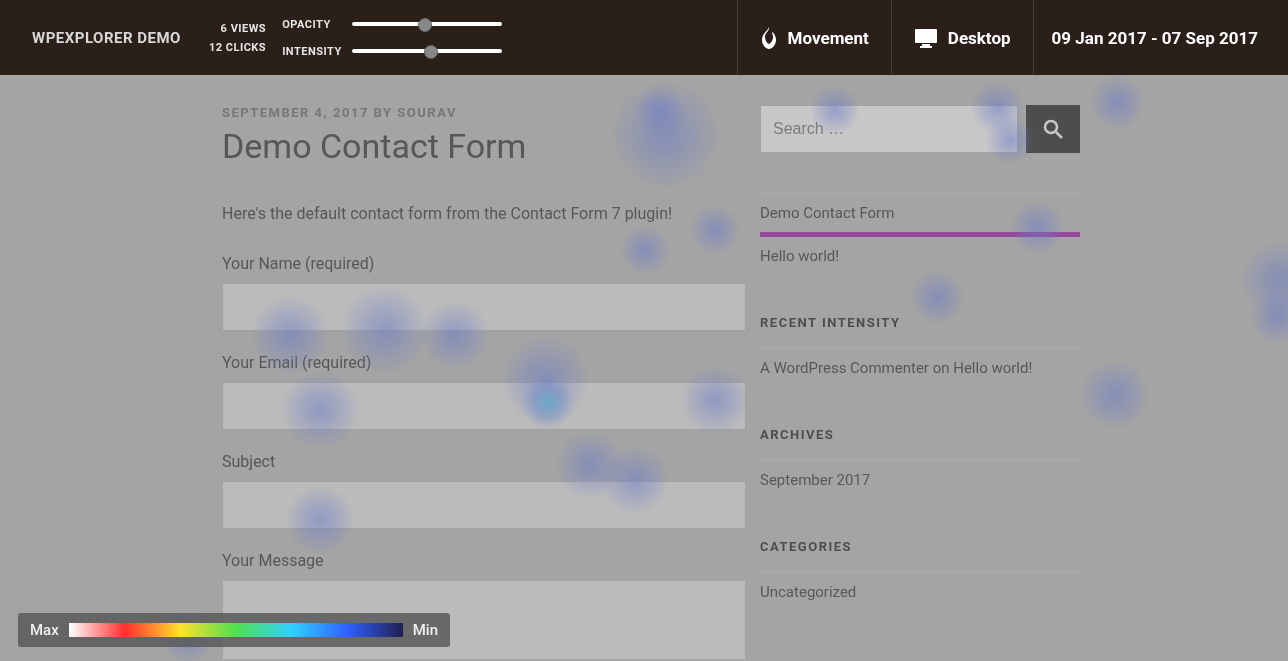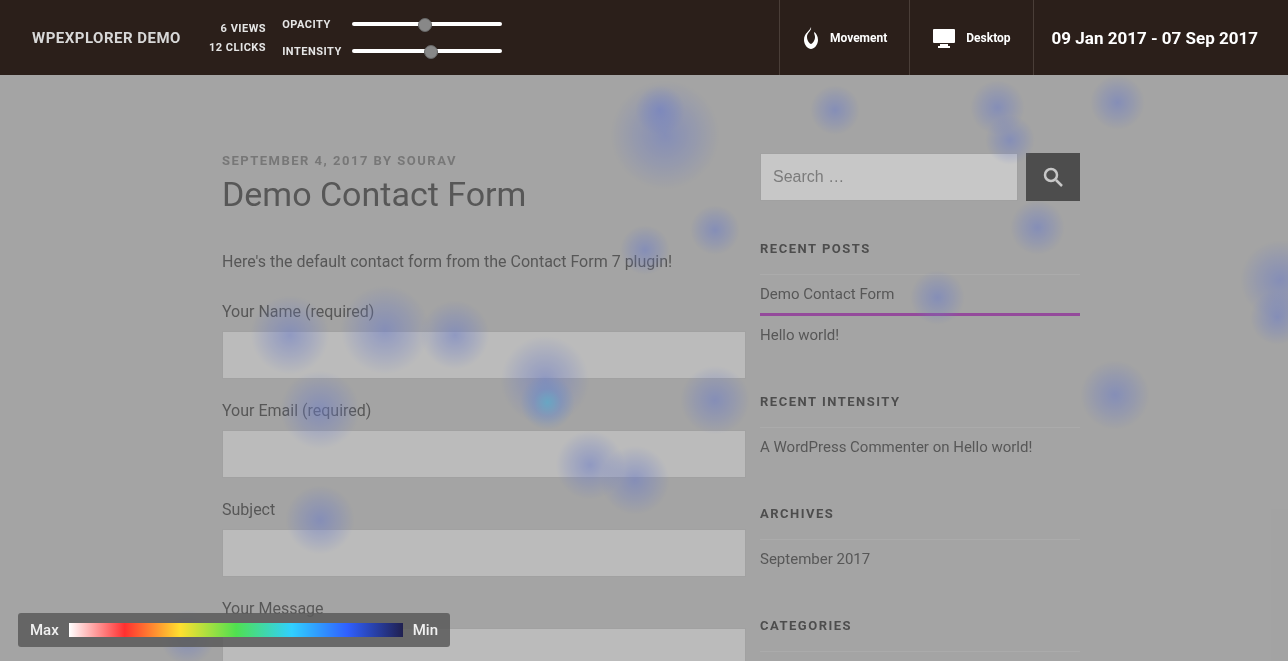--- a/index.html
+++ b/index.html
@@ -15,43 +15,43 @@
 .stats-col { margin-left: 28px; display: flex; flex-direction: column; gap: 6px; font-size: 11px; font-weight: 700; letter-spacing: 0.5px; color: #e5e5e5; text-align: right; }
 
 .sliders-col { margin-left: 16px; display: flex; flex-direction: column; gap: 14px; }
 .slider-row { display: flex; align-items: center; gap: 10px; }
 .slider-label { font-size: 11px; font-weight: 700; letter-spacing: 0.5px; color: #e5e5e5; width: 60px; }
 .slider { position: relative; width: 150px; height: 12px; }
 .slider-track { position: absolute; top: 4px; left: 0; right: 0; height: 4px; background: #fff; border-radius: 2px; }
 .slider-thumb { position: absolute; top: 0; width: 14px; height: 14px; background: #888; border-radius: 50%; border: 1px solid #666; }
 
 .topbar-right { margin-left: auto; display: flex; align-items: stretch; height: 100%; }
-.topbar-seg { display: flex; align-items: center; padding: 12px 22px; border-left: 1px solid #4a3e38; gap: 10px; font-weight: 700; font-size: 12px; color: #fff; cursor: pointer; }
+.topbar-seg { display: flex; align-items: center; padding: 12px 22px; border-left: 1px solid #4a3e38; gap: 10px; font-weight: 700; font-size: 17px; color: #fff; cursor: pointer; }
 .topbar-seg.date { font-size: 17px; font-weight: 700; padding: 0 18px; }
 
 
 .page-wrap { position: relative; height: calc(661px - 75px); background: #bfbfbf; }
 .page-dim { position: absolute; inset: 0; background: rgba(130,130,130,0.45); pointer-events: none; z-index: 50; }
-.page-inner { position: absolute; inset: 0; display: flex; padding: 30px 0 0 0; margin-top: 48px; }
+.page-inner { position: absolute; inset: 0; display: flex; padding: 30px 0 0 0; }
 
 .content { width: 760px; padding-left: 222px; padding-right: 50px; }
 .post-meta { font-size: 13px; font-weight: 700; letter-spacing: 1.5px; color: #6e6e6e; margin-bottom: 6px; }
 .post-title { font-size: 34px; font-weight: 400; color: #333; margin-bottom: 36px; }
 .post-p { font-size: 16px; color: #333; margin-bottom: 28px; line-height: 1.5; }
 .field-label { font-size: 16px; color: #333; margin-bottom: 10px; display: block; }
 .text-input { width: 524px; height: 48px; background: #eaeaea; border: 1px solid #bbb; padding: 8px 12px; font-size: 15px; margin-bottom: 22px; }
 .textarea { width: 524px; height: 80px; background: #eaeaea; border: 1px solid #bbb; padding: 8px 12px; font-size: 15px; resize: none; }
 
 .sidebar { width: 330px; padding-right: 10px; }
 .search-wrap { display: flex; margin-bottom: 40px; }
 .search-input { flex: 1; height: 48px; background: #fff; border: 1px solid #bbb; padding: 8px 12px; font-size: 16px; color: #666; }
 .search-btn { width: 54px; height: 48px; background: #222; border: none; color: #fff; display: flex; align-items: center; justify-content: center; margin-left: 8px; cursor: pointer; }
 .widget-title { font-size: 13px; font-weight: 700; letter-spacing: 1.5px; color: #222; margin-bottom: 18px; }
 .widget-list { list-style: none; margin-bottom: 40px; }
-.widget-list li { padding: 10px 0; border-top: 3px solid #a21caf; font-size: 15px; color: #333; }
+.widget-list li { padding: 10px 0; border-top: 5px solid #a21caf; font-size: 15px; color: #333; }
 .widget-list li:first-child { border-top: 1px solid #ccc; }
 .widget-comment { font-size: 15px; color: #333; padding: 10px 0; border-top: 1px solid #ccc; margin-bottom: 40px; }
 
 
 .heat-layer { position: absolute; inset: 0; z-index: 40; pointer-events: none; }
 .spot { position: absolute; border-radius: 50%; }
 .spot.b1 { background: radial-gradient(circle, rgba(90,120,255,0.55) 0%, rgba(90,120,255,0.25) 40%, rgba(90,120,255,0) 70%); }
 .spot.b2 { background: radial-gradient(circle, rgba(70,200,255,0.85) 0%, rgba(90,150,255,0.45) 35%, rgba(90,120,255,0) 70%); }
 
 
@@ -143,21 +143,20 @@
         <button class="search-btn">
           <span>
             <svg width="22" height="22" viewBox="0 0 22 22" stroke="#fff" stroke-width="2.5" fill="none">
                 <circle cx="9" cy="9" r="6"></circle>
                 <line x1="14" y1="14" x2="20" y2="20"></line>
               </svg>
           </span>
         </button>
       </div>
 
-      <h3 class="widget-title">RECENT POSTS</h3>
       <ul class="widget-list">
         <li>Demo Contact Form</li>
         <li>Hello world!</li>
       </ul>
 
       <h3 class="widget-title">RECENT INTENSITY</h3>
       <div class="widget-comment">A WordPress Commenter on Hello world!</div>
 
       <h3 class="widget-title">ARCHIVES</h3>
       <ul class="widget-list">

